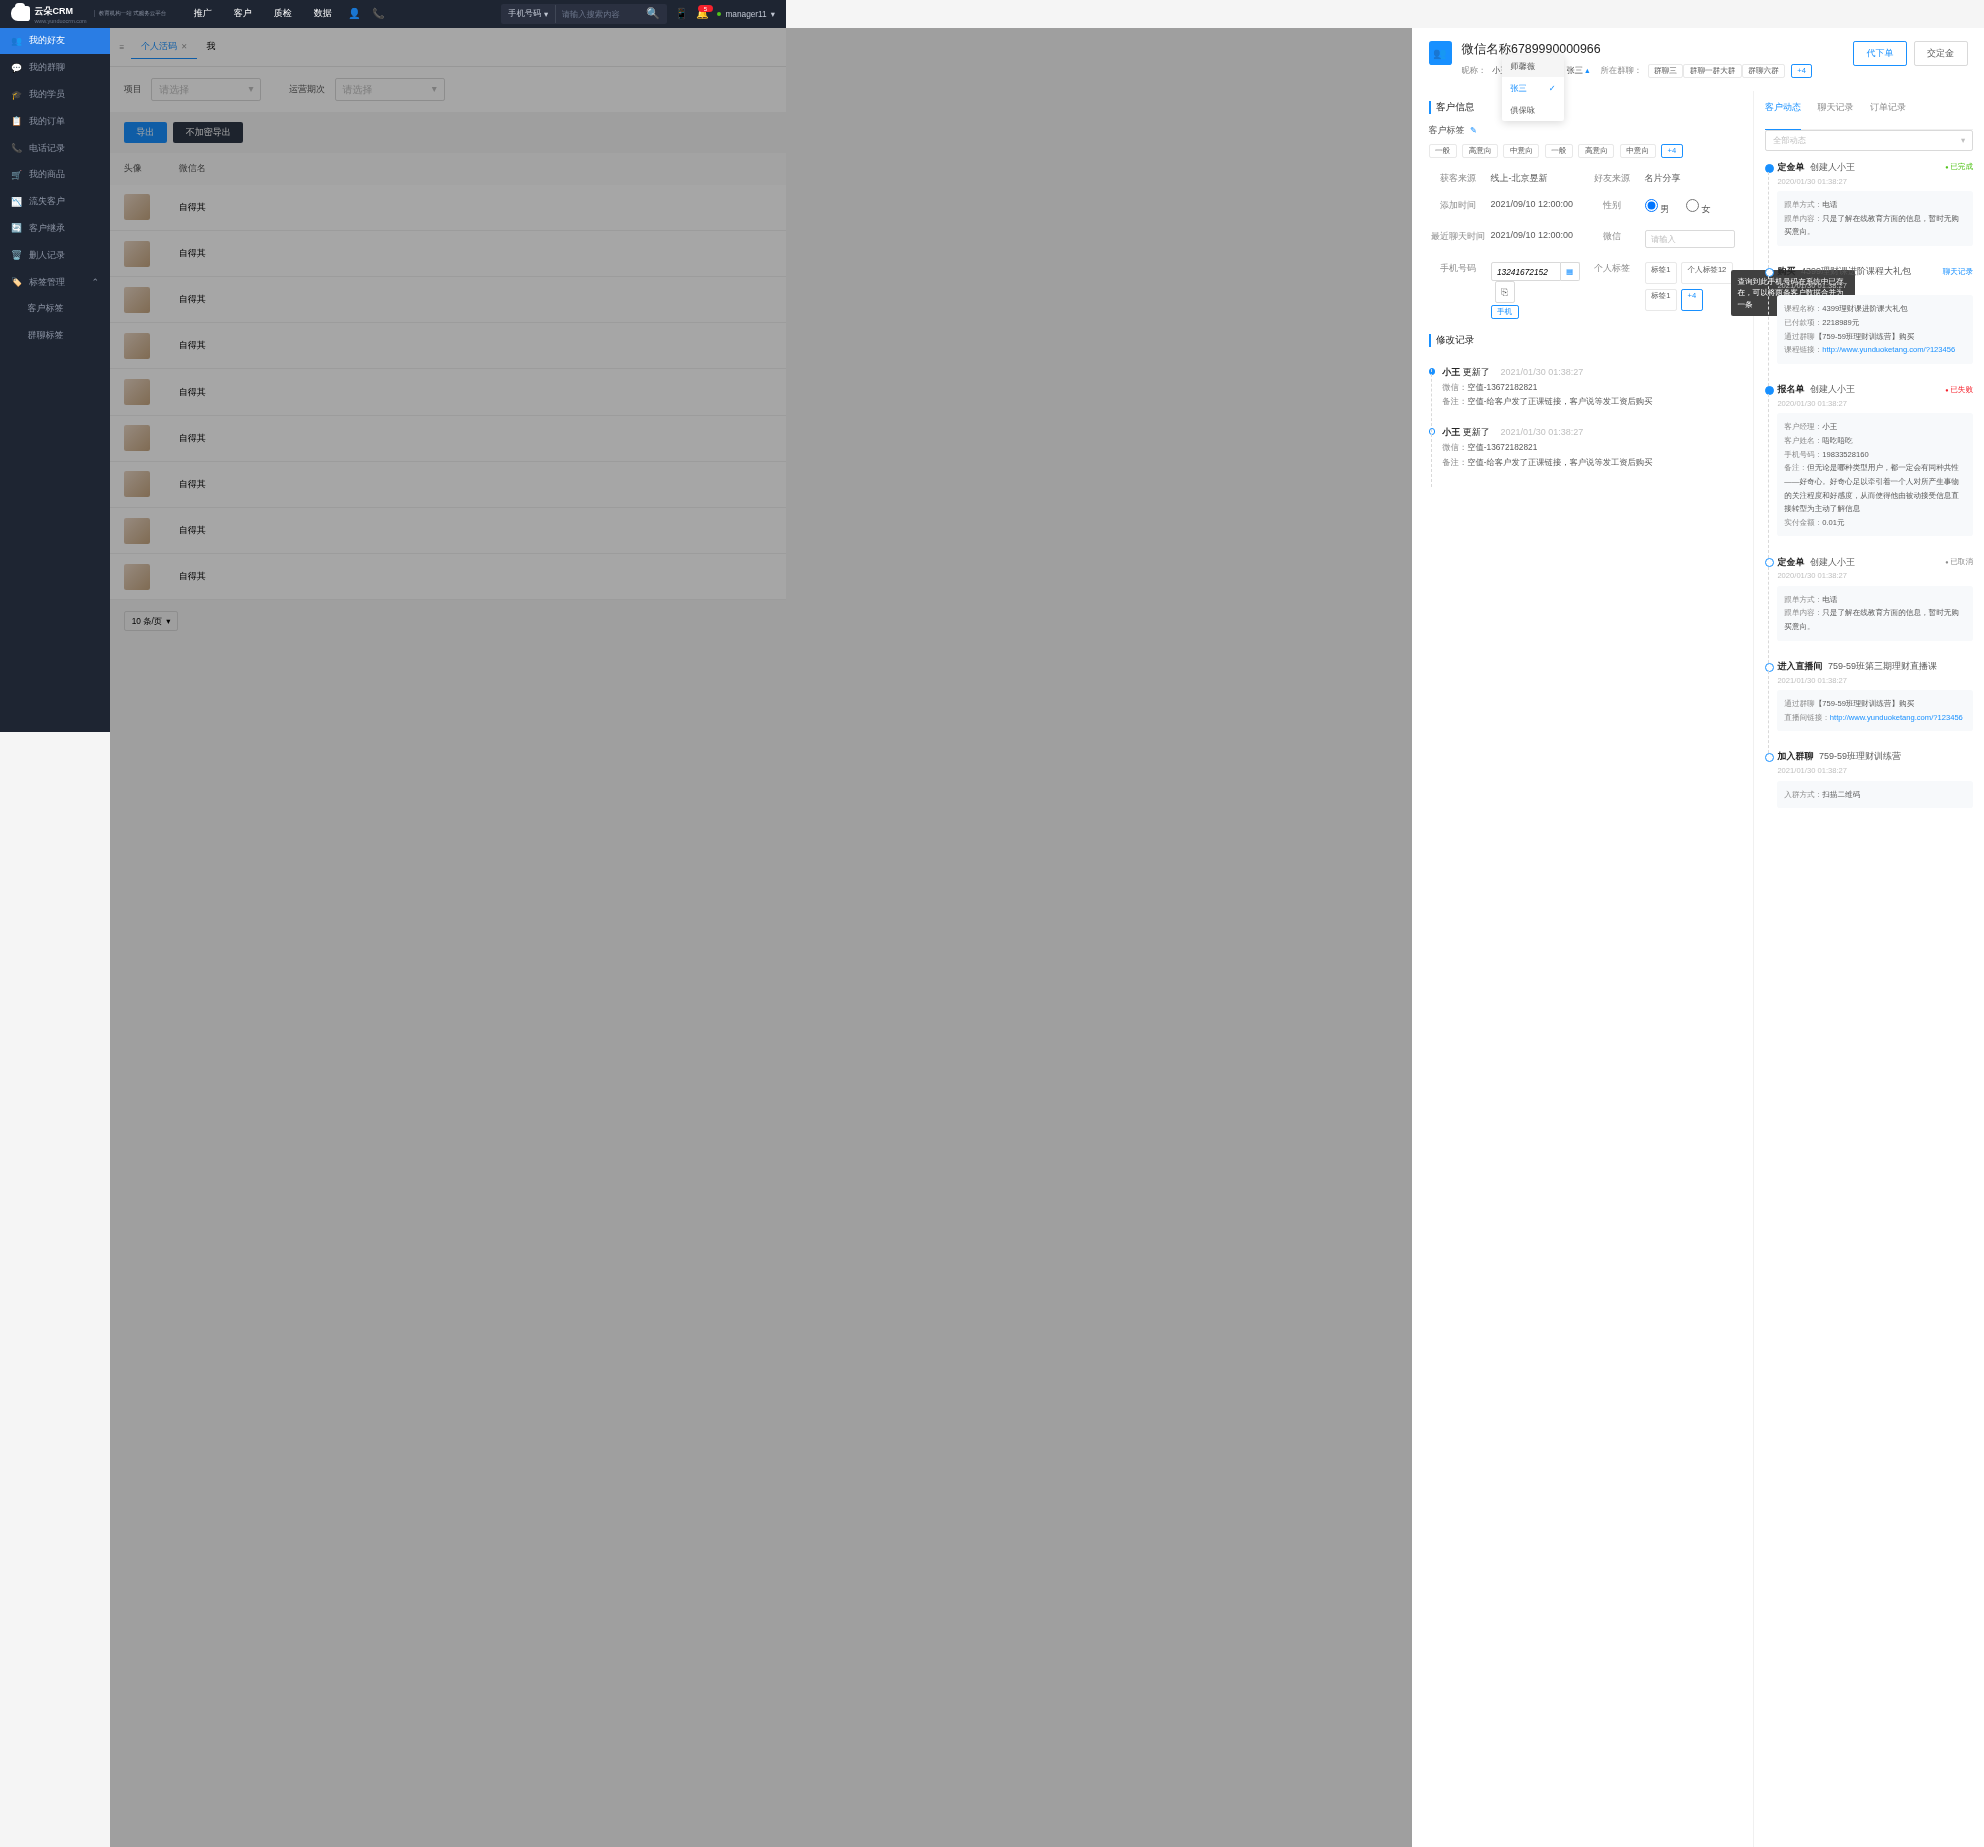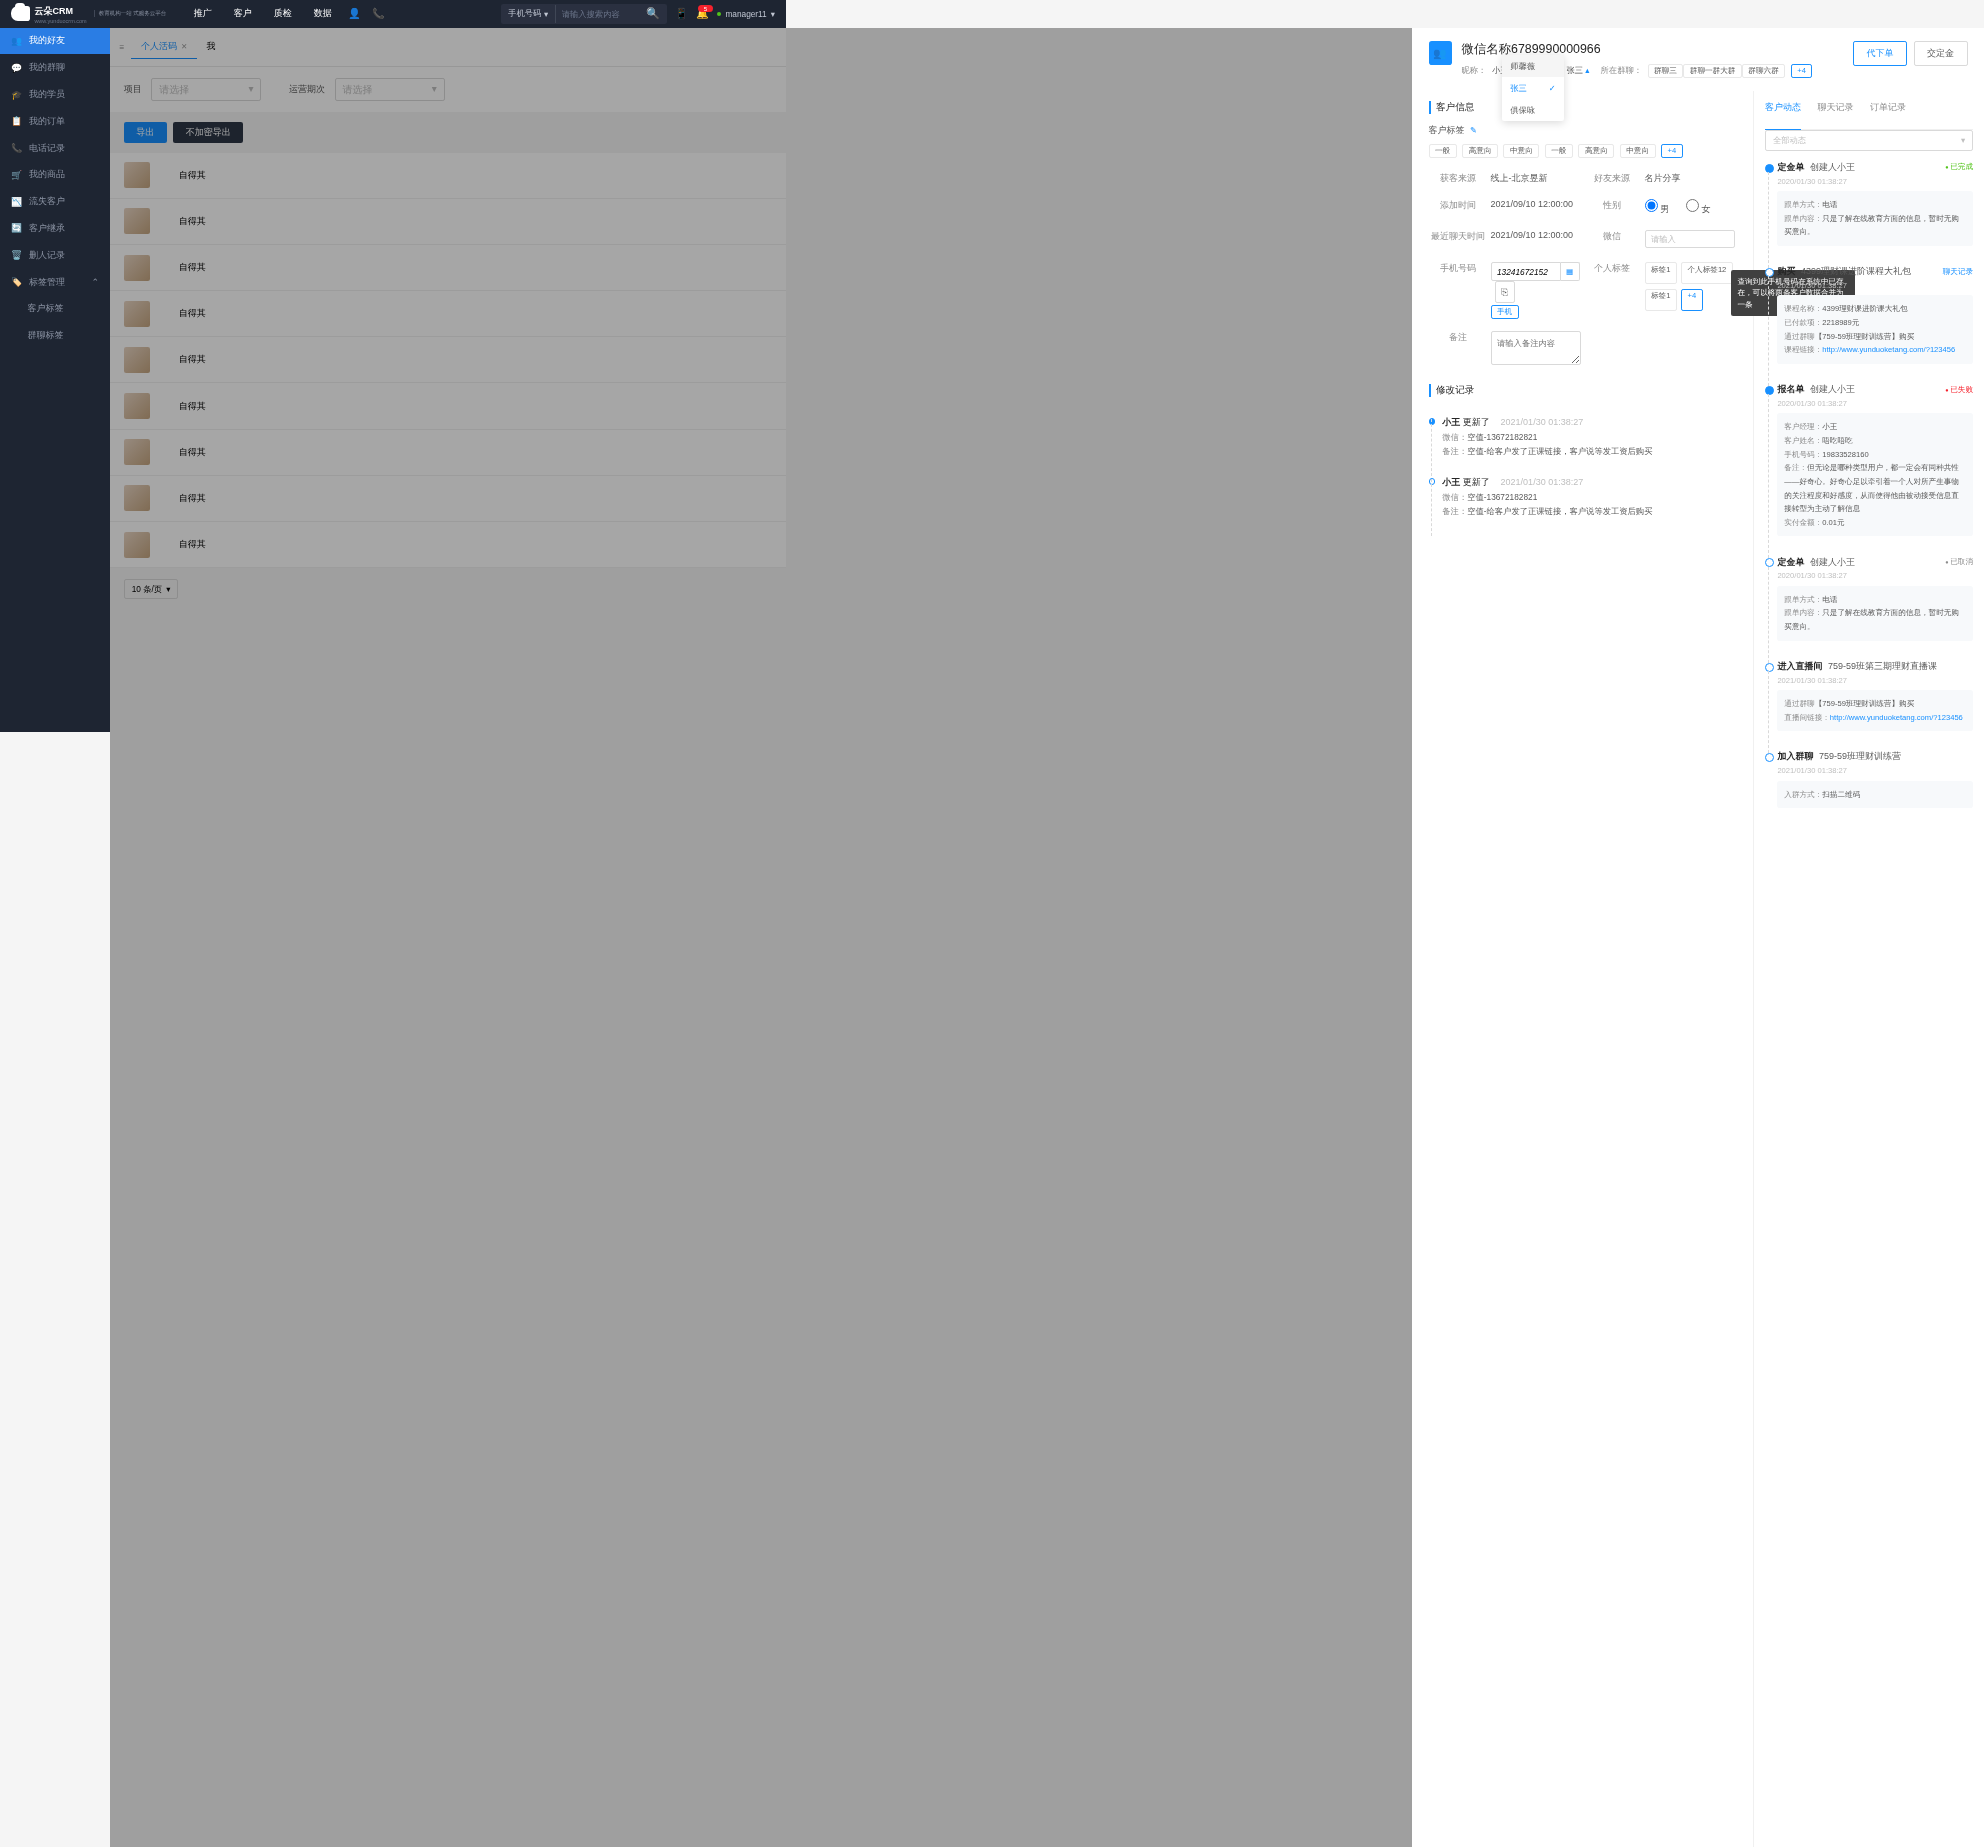--- a/index.html
+++ b/index.html
@@ -228,20 +228,24 @@
               <span>▾</span>
             </span>
           </div>
         </div>
   </div>
   <div class="btns">
     <button class="btn btn-p">导出</button>
     <button class="btn btn-d">不加密导出</button>
   </div>
   <div class="tbl">
+    <div class="tbl-h">
+          <div>头像</div>
+          <div thname="th-name">微信名</div>
+        </div>
     <div id="rows">
           <div class="tbl-r">
             <div>
               <div class="av"></div>
             </div>
             <div>自得其</div>
           </div>
           <div class="tbl-r">
             <div>
               <div class="av"></div>
@@ -392,24 +396,20 @@
             <div class="fld-l">个人标签</div>
             <div class="fld-v tags" id="ptags" style="gap:4.1px">
               <span class="gtag">标签1</span>
               <span class="gtag">个人标签12</span>
               <span class="gtag">标签1</span>
               <span class="gtag b">+4</span>
             </div>
           </div>
       <div class="tip ph" style="top:15px">查询到此手机号码在系统中已存在，可以将两条客户数据合并为一条</div>
     </div>
-    <div class="fld">
-          <div class="fld-l">备注</div>
-          <div class="fld-v"><textarea class="ta" placeholder="请输入备注内容" style=""></textarea></div>
-        </div>
 
     <div class="sec-t">修改记录</div>
     <div class="tl" id="mods">
           <div class="tl-it">
             <div class="tl-dot a"></div>
             <div class="tl-ct">
               <div class="tl-t"><b>小王</b> 更新了 <span style="color:#bfbfbf;margin-left:8.3px">2021/01/30  01:38:27</span></div>
               <div><span>微信：</span><span style="color:#595959">空值-13672182821</span></div>
               <div><span>备注：</span><span style="color:#595959">空值-给客户发了正课链接，客户说等发工资后购买</span></div>
             </div>

